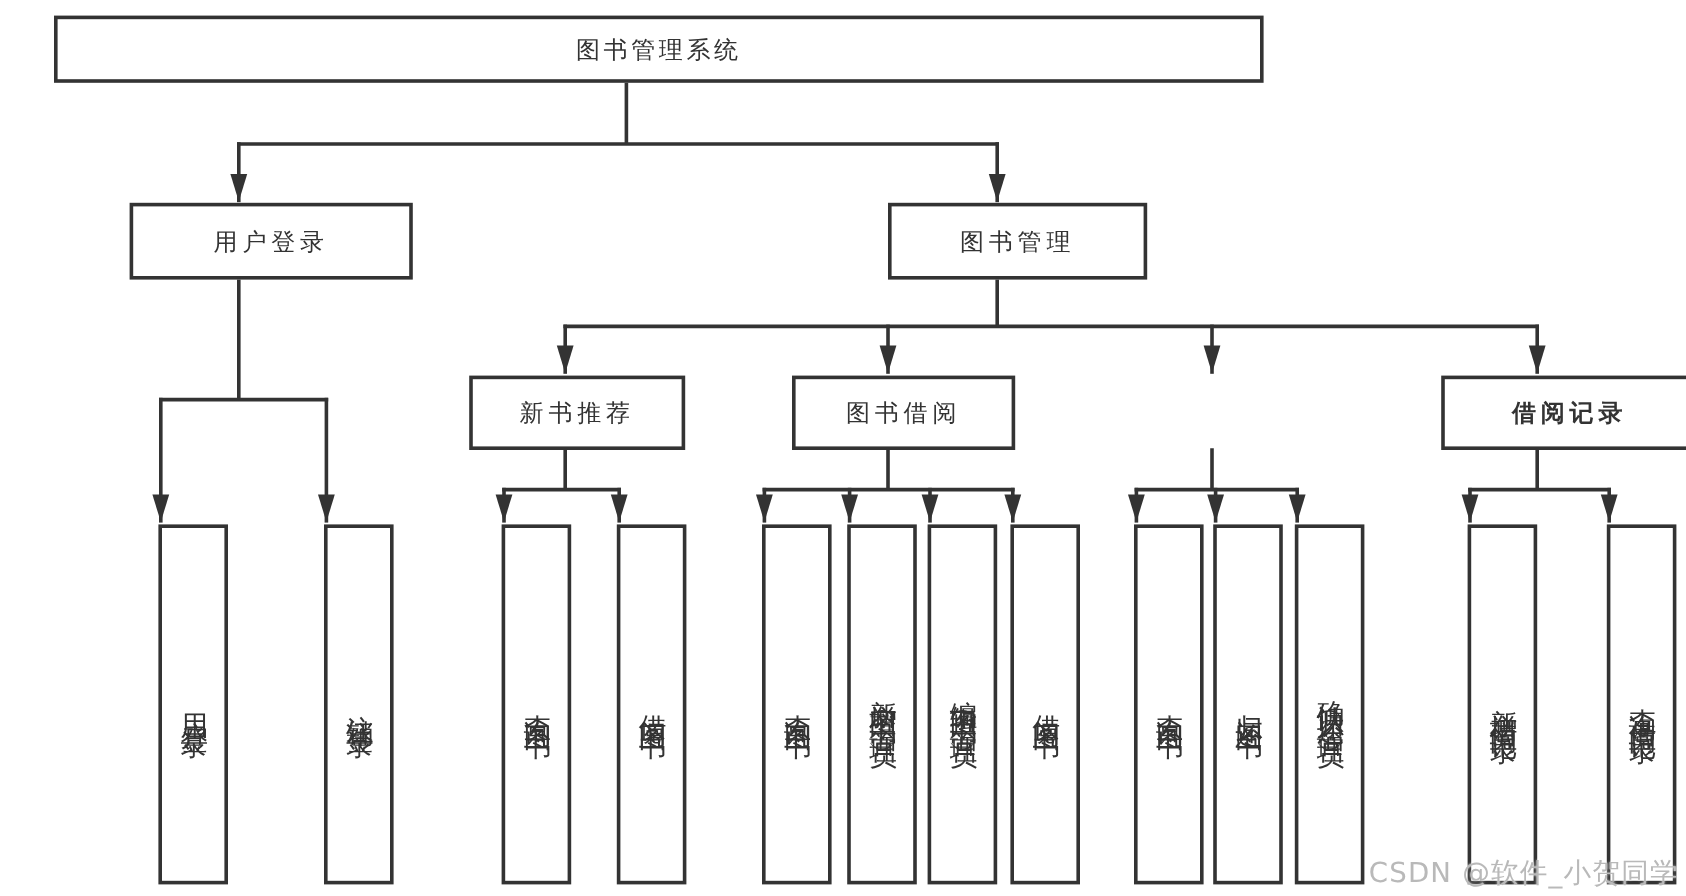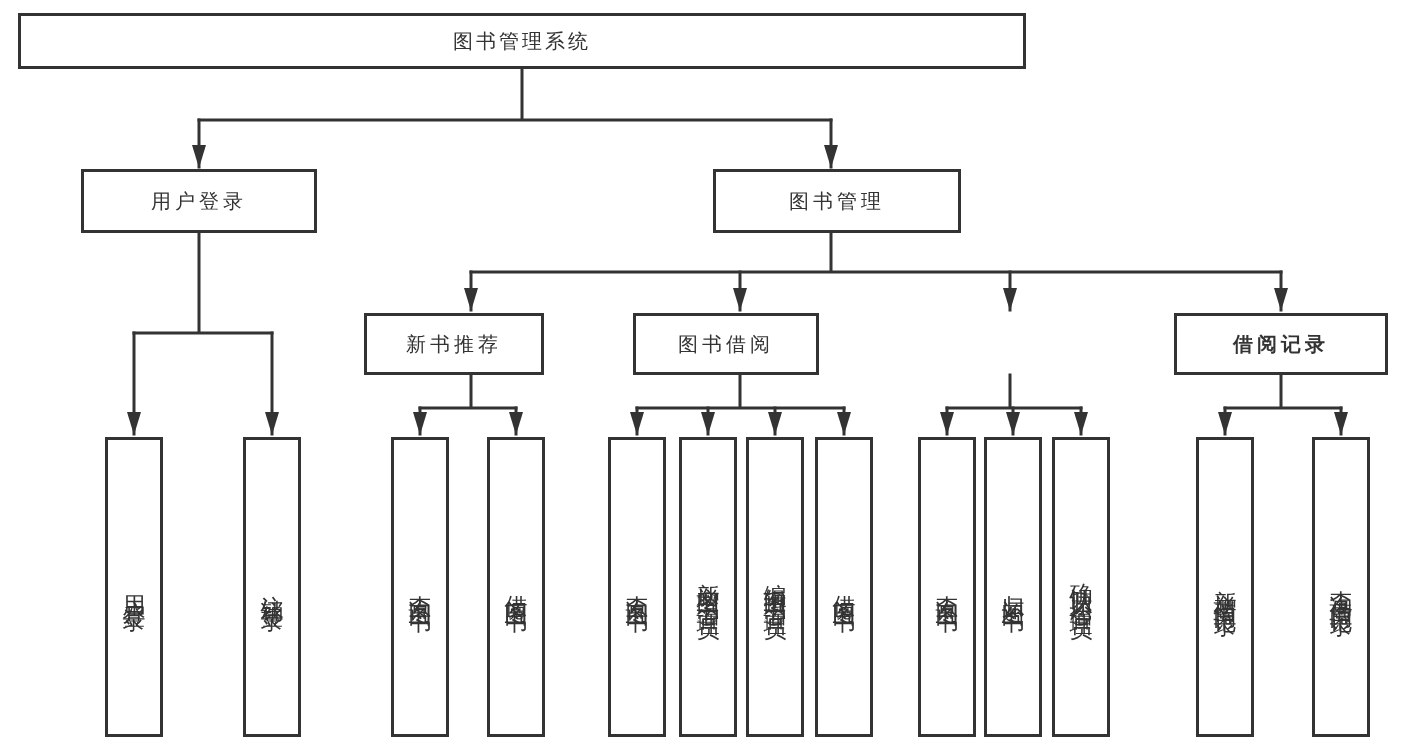--- a/index.html
+++ b/index.html
@@ -25,20 +25,21 @@
   .box {
     position: absolute;
     background: #ffffff;
     border: 3px solid #333333;
     color: #333333;
     display: flex;
     align-items: center;
     justify-content: center;
     text-align: center;
     line-height: 1.25;
+    margin-left: 27px;
   }
 
   .box.root  { font-size: 20px; letter-spacing: 3px; }
   .box.hnode { font-size: 20px; letter-spacing: 4px; }
 
   .box.vnode {
     writing-mode: vertical-rl;
     text-orientation: mixed;
     font-size: 23px;
     letter-spacing: 5px;
@@ -102,21 +103,21 @@
 
       <path d="M1281,375 V408 M1225,408 H1341"></path>
       <path d="M1225,408 V434" marker-end="url(#arw)"></path>
       <path d="M1341,408 V434" marker-end="url(#arw)"></path>
     </g>
   </svg>
 
   <div class="box root" style="left:18px; top:13px; width:1008px; height:56px;">图书管理系统</div>
 
   <div class="box hnode" style="left:81px; top:169px; width:236px; height:64px;">用户登录</div>
-  <div class="box hnode" style="left:713px; top:169px; width:248px; height:64px;">图书管理</div>
+  <div class="box hnode" style="left:713px; top:169px; width:216px; height:64px;">图书管理</div>
 
   <div class="box hnode" style="left:364px; top:313px; width:180px; height:62px;text-align:center;">新书推荐</div>
   <div class="box hnode" style="left:633px; top:313px; width:186px; height:62px;">图书借阅</div>
   <div class="box hnode" style="left:1174px; top:313px; width:214px; height:62px;font-weight:bold;">借阅记录</div>
 
   <div class="box vnode" style="left:105px; top:437px; width:58px; height:300px;">用户登录</div>
   <div class="box vnode" style="left:243px; top:437px; width:58px; height:300px;">注销登录</div>
 
   <div class="box vnode" style="left:391px; top:437px; width:58px; height:300px;">查询图书</div>
   <div class="box vnode" style="left:487px; top:437px; width:58px; height:300px;">借阅图书</div>
@@ -126,14 +127,15 @@
   <div class="box vnode" style="left:746px; top:437px; width:58px; height:300px;">编辑图书（管理员）</div>
   <div class="box vnode" style="left:815px; top:437px; width:58px; height:300px;">借阅图书</div>
 
   <div class="box vnode" style="left:918px; top:437px; width:58px; height:300px;">查询图书</div>
   <div class="box vnode" style="left:984px; top:437px; width:58px; height:300px;">归还图书</div>
   <div class="box vnode" style="left:1052px; top:437px; width:58px; height:300px;">确认归还（管理员）</div>
 
   <div class="box vnode" style="left:1196px; top:437px; width:58px; height:300px;">新增借阅记录</div>
   <div class="box vnode" style="left:1312px; top:437px; width:58px; height:300px;">查询借阅记录</div>
 
+  <div class="watermark">CSDN @软件_小贺同学</div>
 
 </div>
 
 </body></html>

